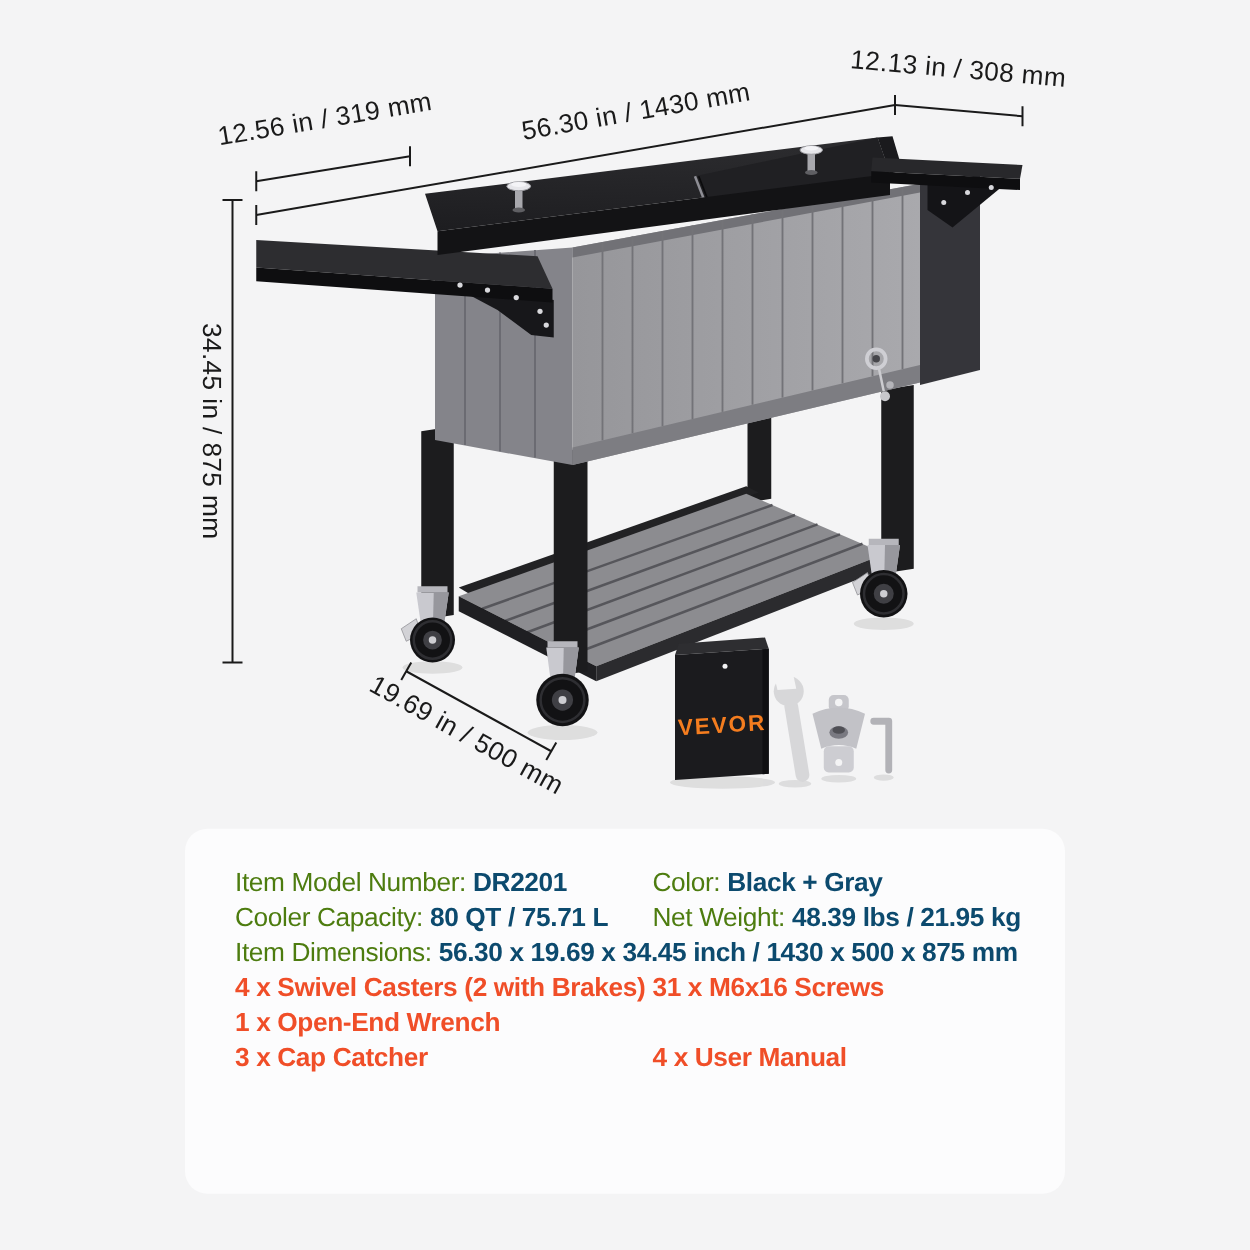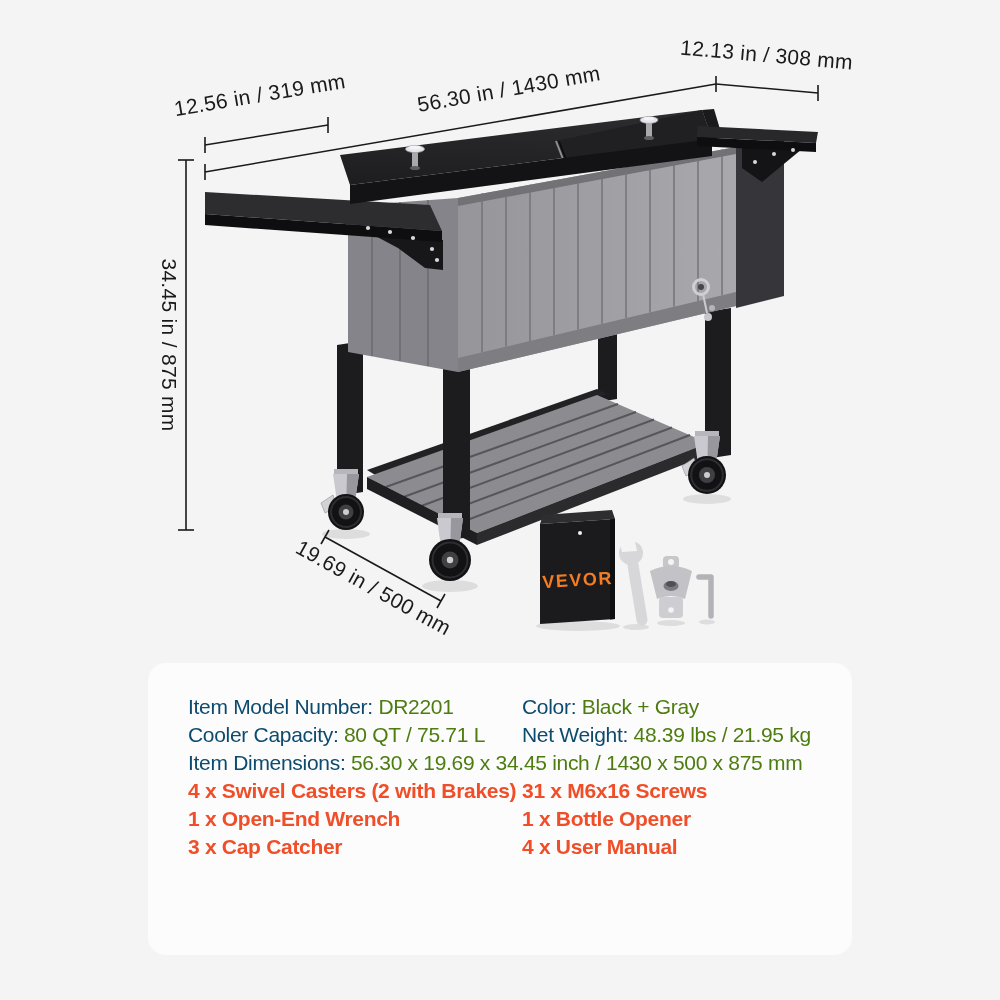--- a/index.html
+++ b/index.html
@@ -17,22 +17,22 @@
     font-family:"Liberation Sans", sans-serif;
     font-size:18px;font-weight:800;letter-spacing:1.5px;fill:#F57D1F;
   }
   .spec-panel{
     position:absolute;left:148px;top:663px;width:704px;height:292px;
     background:#FCFCFD;border-radius:18px;box-sizing:border-box;
     padding:30px 0 0 40px;
   }
   .spec-row{position:relative;height:28px;line-height:28px;font-size:21px;letter-spacing:-0.3px;color:#1B1B1B;white-space:nowrap;}
   .spec-col2{position:absolute;left:334px;top:0;}
-  .spec-label{font-weight:400;color:#0c4a6e;}
-  .spec-value{font-weight:400;color:#4d7c0f;}
+  .spec-label{font-weight:400;color:#4d7c0f;}
+  .spec-value{font-weight:700;color:#0c4a6e;}
   .acc-item{font-weight:700;color:#F04E28;}
 </style>
 </head>
 <body>
 
 <div class="stage">
 
 <svg viewBox="0 0 1000 1000" width="1000" height="1000">
   <defs>
     <linearGradient id="frontGrad" x1="0" y1="0" x2="1" y2="0">
@@ -259,21 +259,20 @@
   </div>
   <div class="spec-row">
     <span><span class="spec-label">Item Dimensions: </span><span class="spec-value">56.30 x 19.69 x 34.45 inch / 1430 x 500 x 875 mm</span></span>
   </div>
   <div class="spec-row">
     <span class="acc-item">4 x Swivel Casters (2 with Brakes)</span>
     <span class="spec-col2 acc-item">31 x M6x16 Screws</span>
   </div>
   <div class="spec-row">
     <span class="acc-item">1 x Open-End Wrench</span>
-    <span class="spec-col2 acc-item">1 x Bottle Opener</span>
   </div>
   <div class="spec-row">
     <span class="acc-item">3 x Cap Catcher</span>
     <span class="spec-col2 acc-item">4 x User Manual</span>
   </div>
 </div>
 
 </div>
 
 </body></html>

